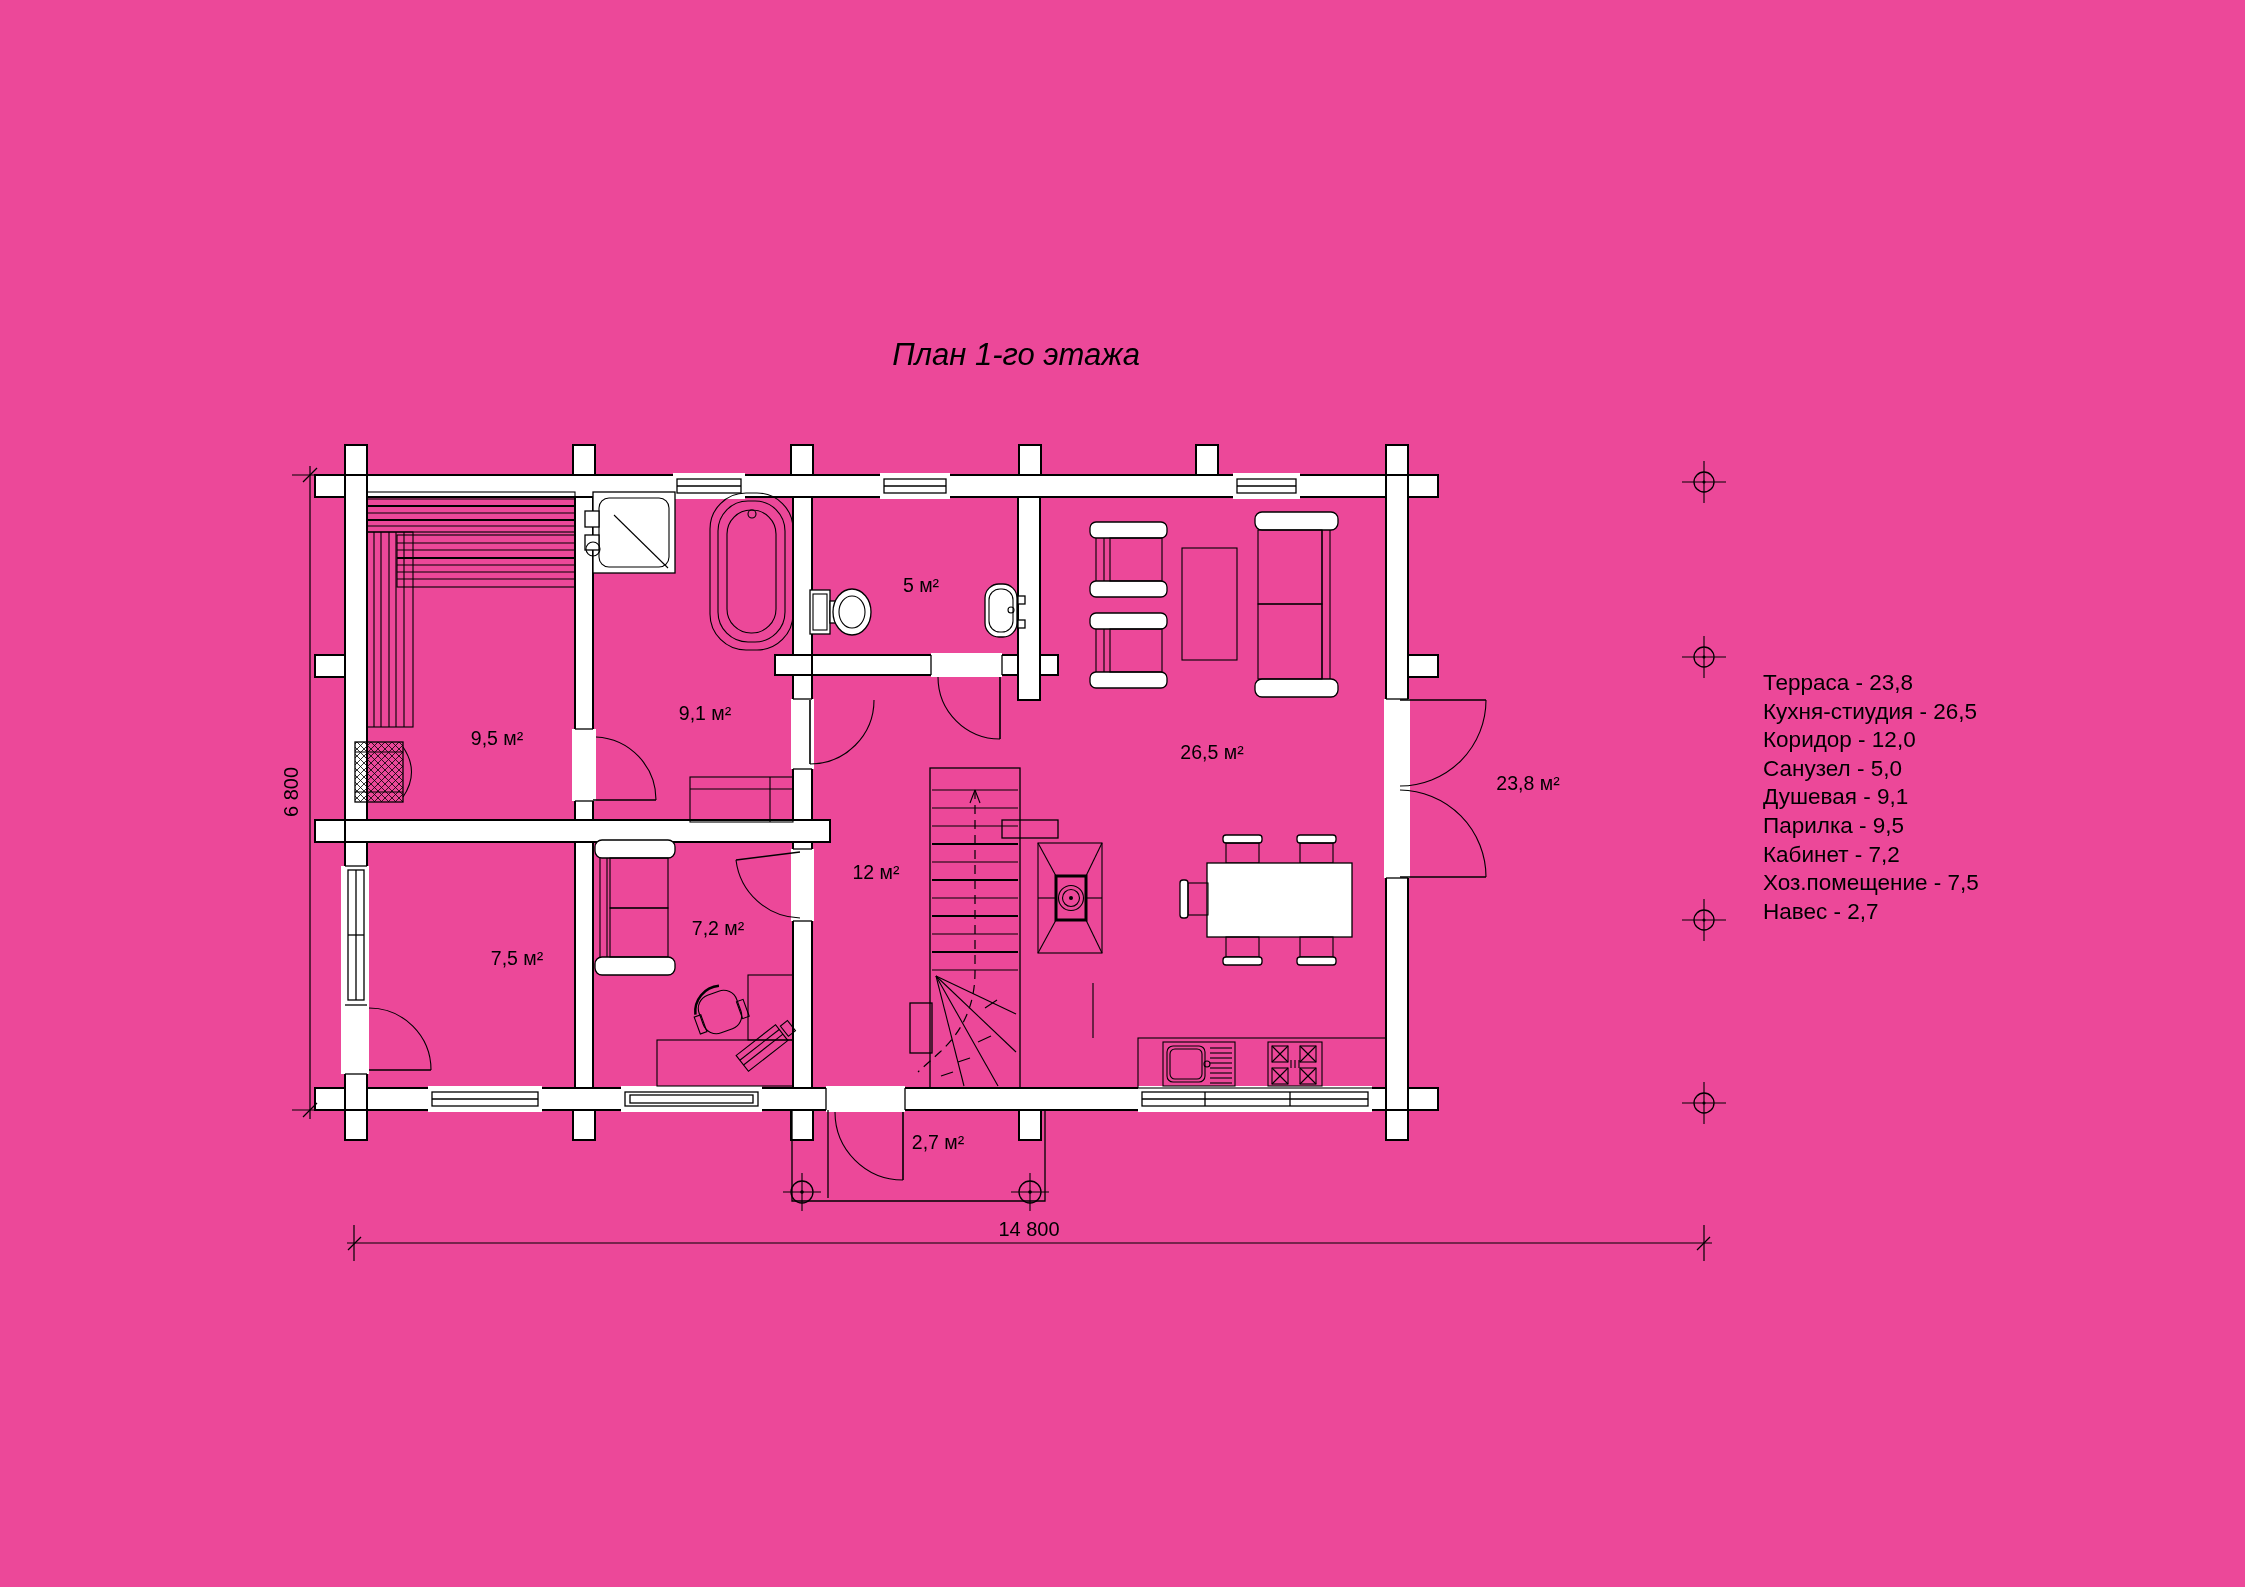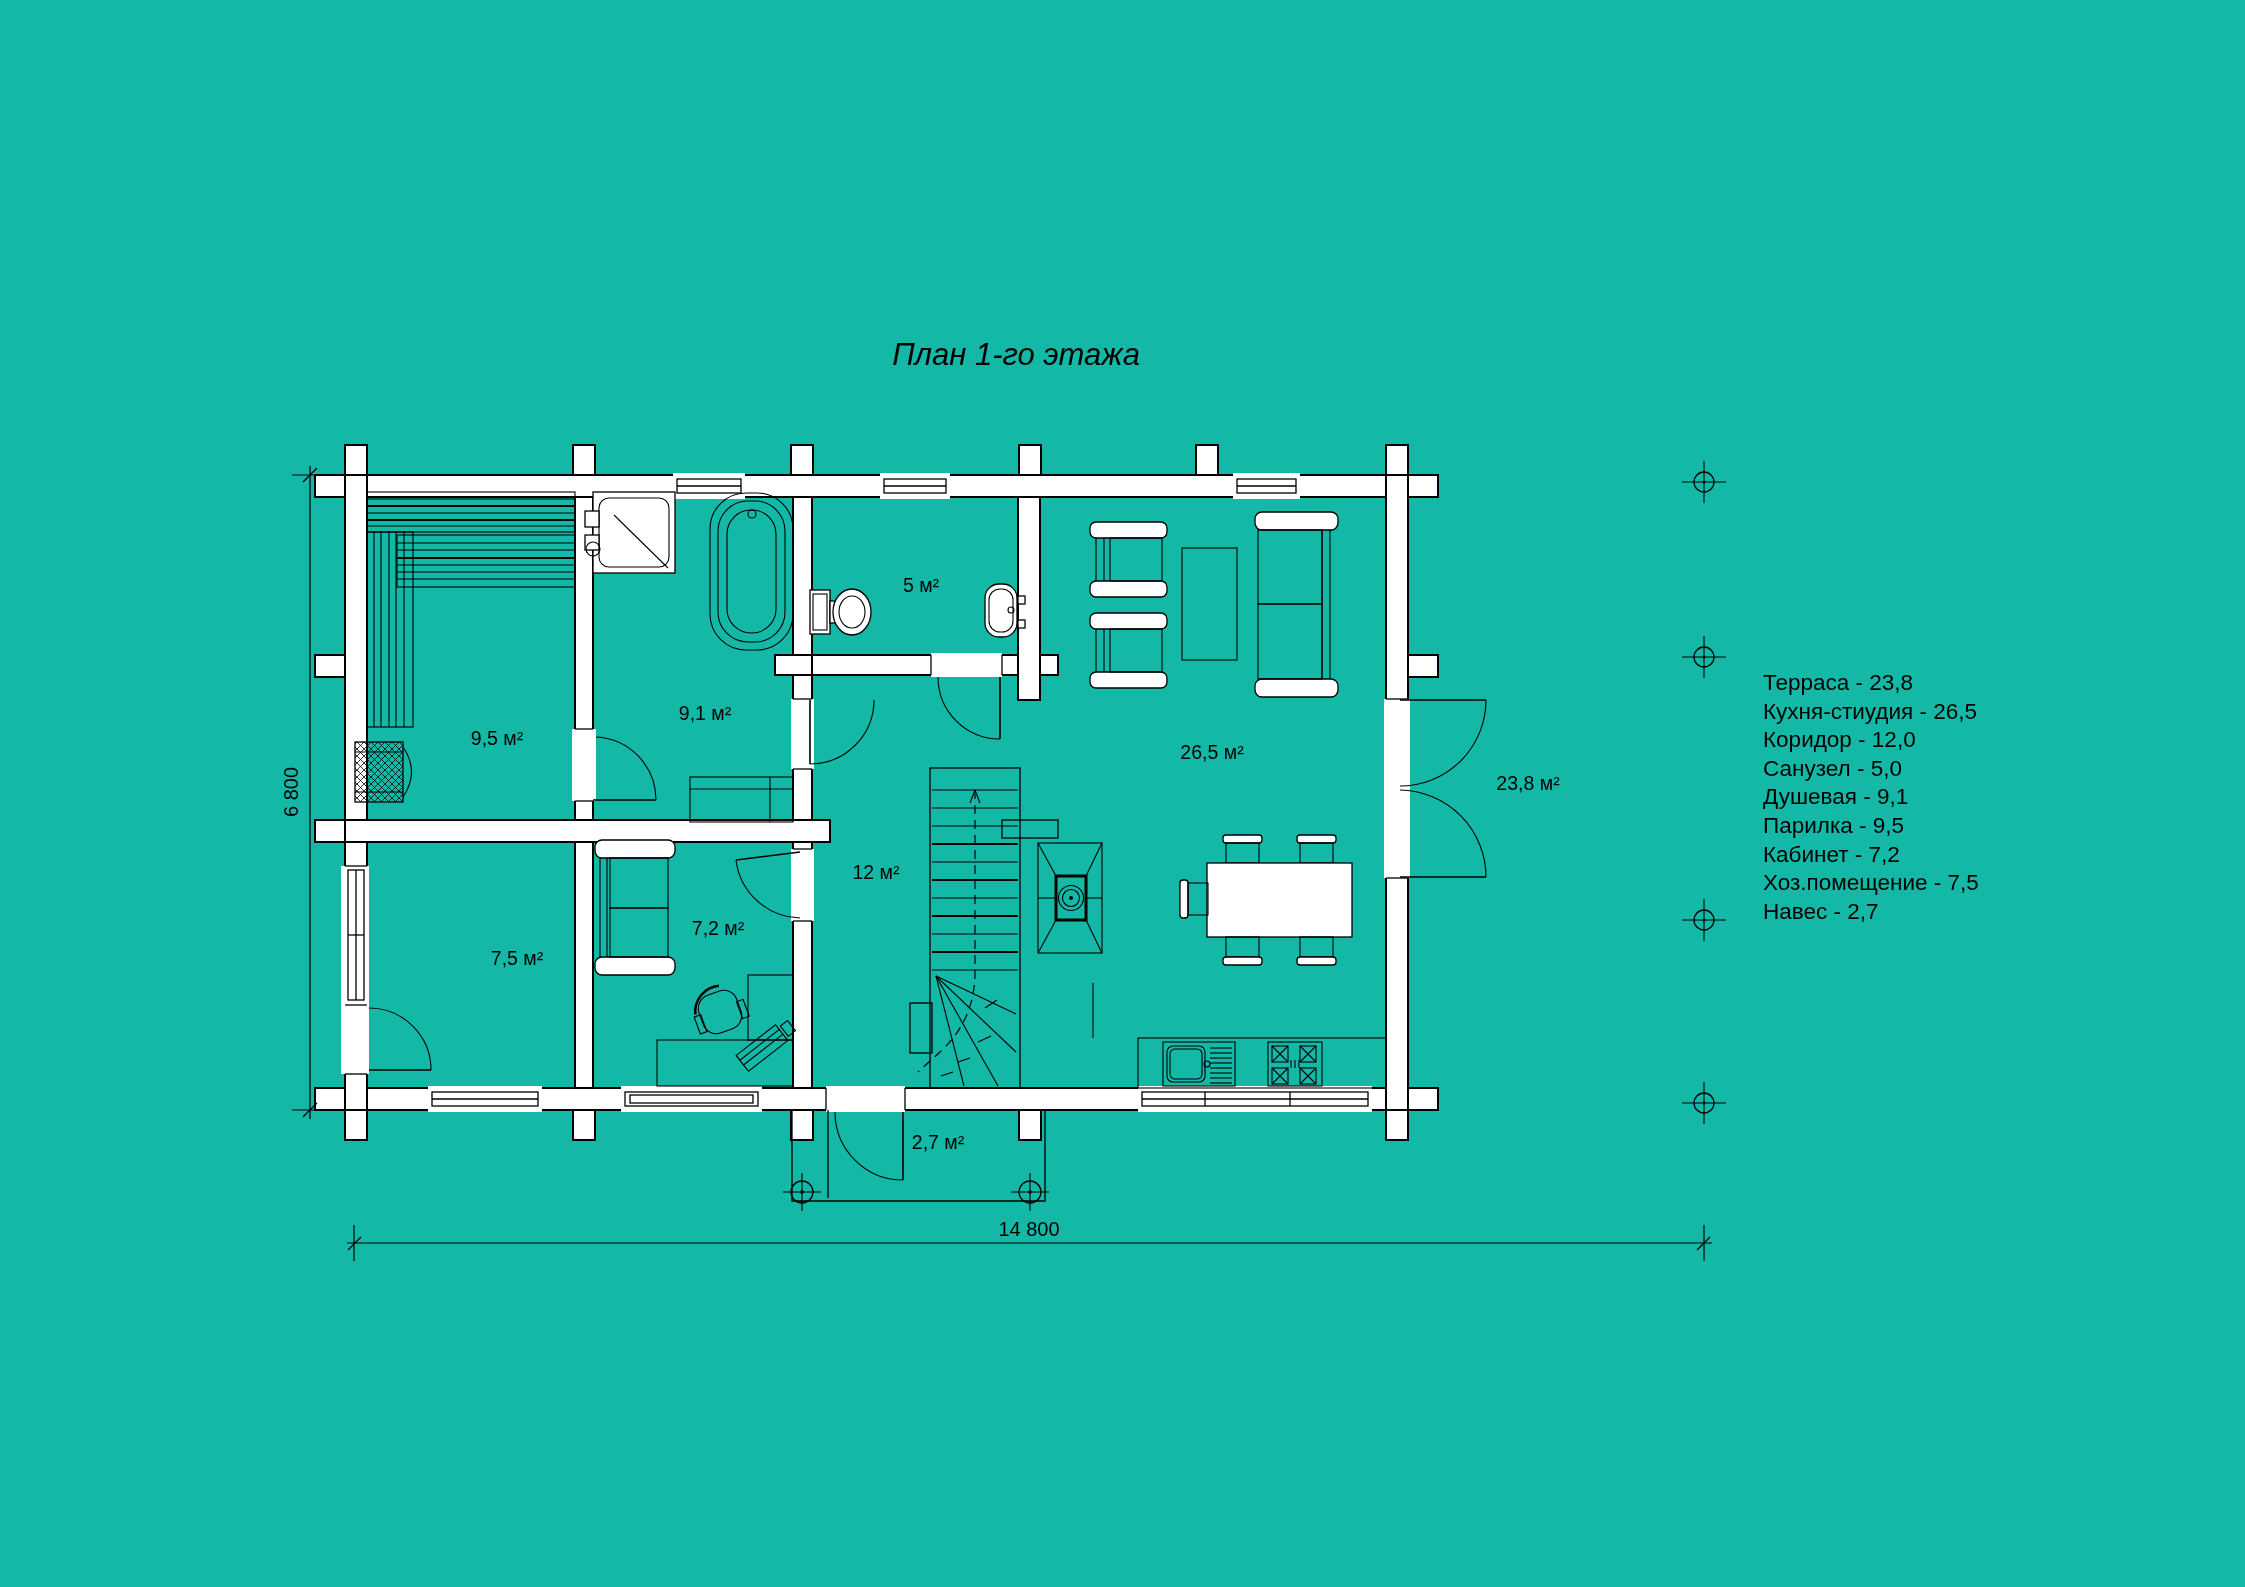--- a/index.html
+++ b/index.html
@@ -1,16 +1,16 @@
 <!DOCTYPE html>
 <html><head>
 <meta charset="utf-8">
 <style>
   html,body{margin:0;padding:0;background:#ffffff;}
-  .page{width:2245px;height:1587px;position:relative;background:#14b8a6;font-family:"Liberation Sans",sans-serif;}
+  .page{width:2245px;height:1587px;position:relative;background:#ec4899;font-family:"Liberation Sans",sans-serif;}
   svg{display:block;}
   .wall{fill:#ffffff;stroke:#000;stroke-width:2;}
   .thin{fill:none;stroke:#000;stroke-width:1.3;}
   .thin2{fill:none;stroke:#000;stroke-width:2;}
   .open{fill:#ffffff;stroke:none;}
   .jamb{stroke:#000;stroke-width:1.3;}
   .furn{fill:#ffffff;stroke:#000;stroke-width:1.3;}
   .furnl{fill:none;stroke:#000;stroke-width:1.1;}
   .arc{fill:none;stroke:#000;stroke-width:1.1;}
   .leaf{stroke:#000;stroke-width:1.6;}

